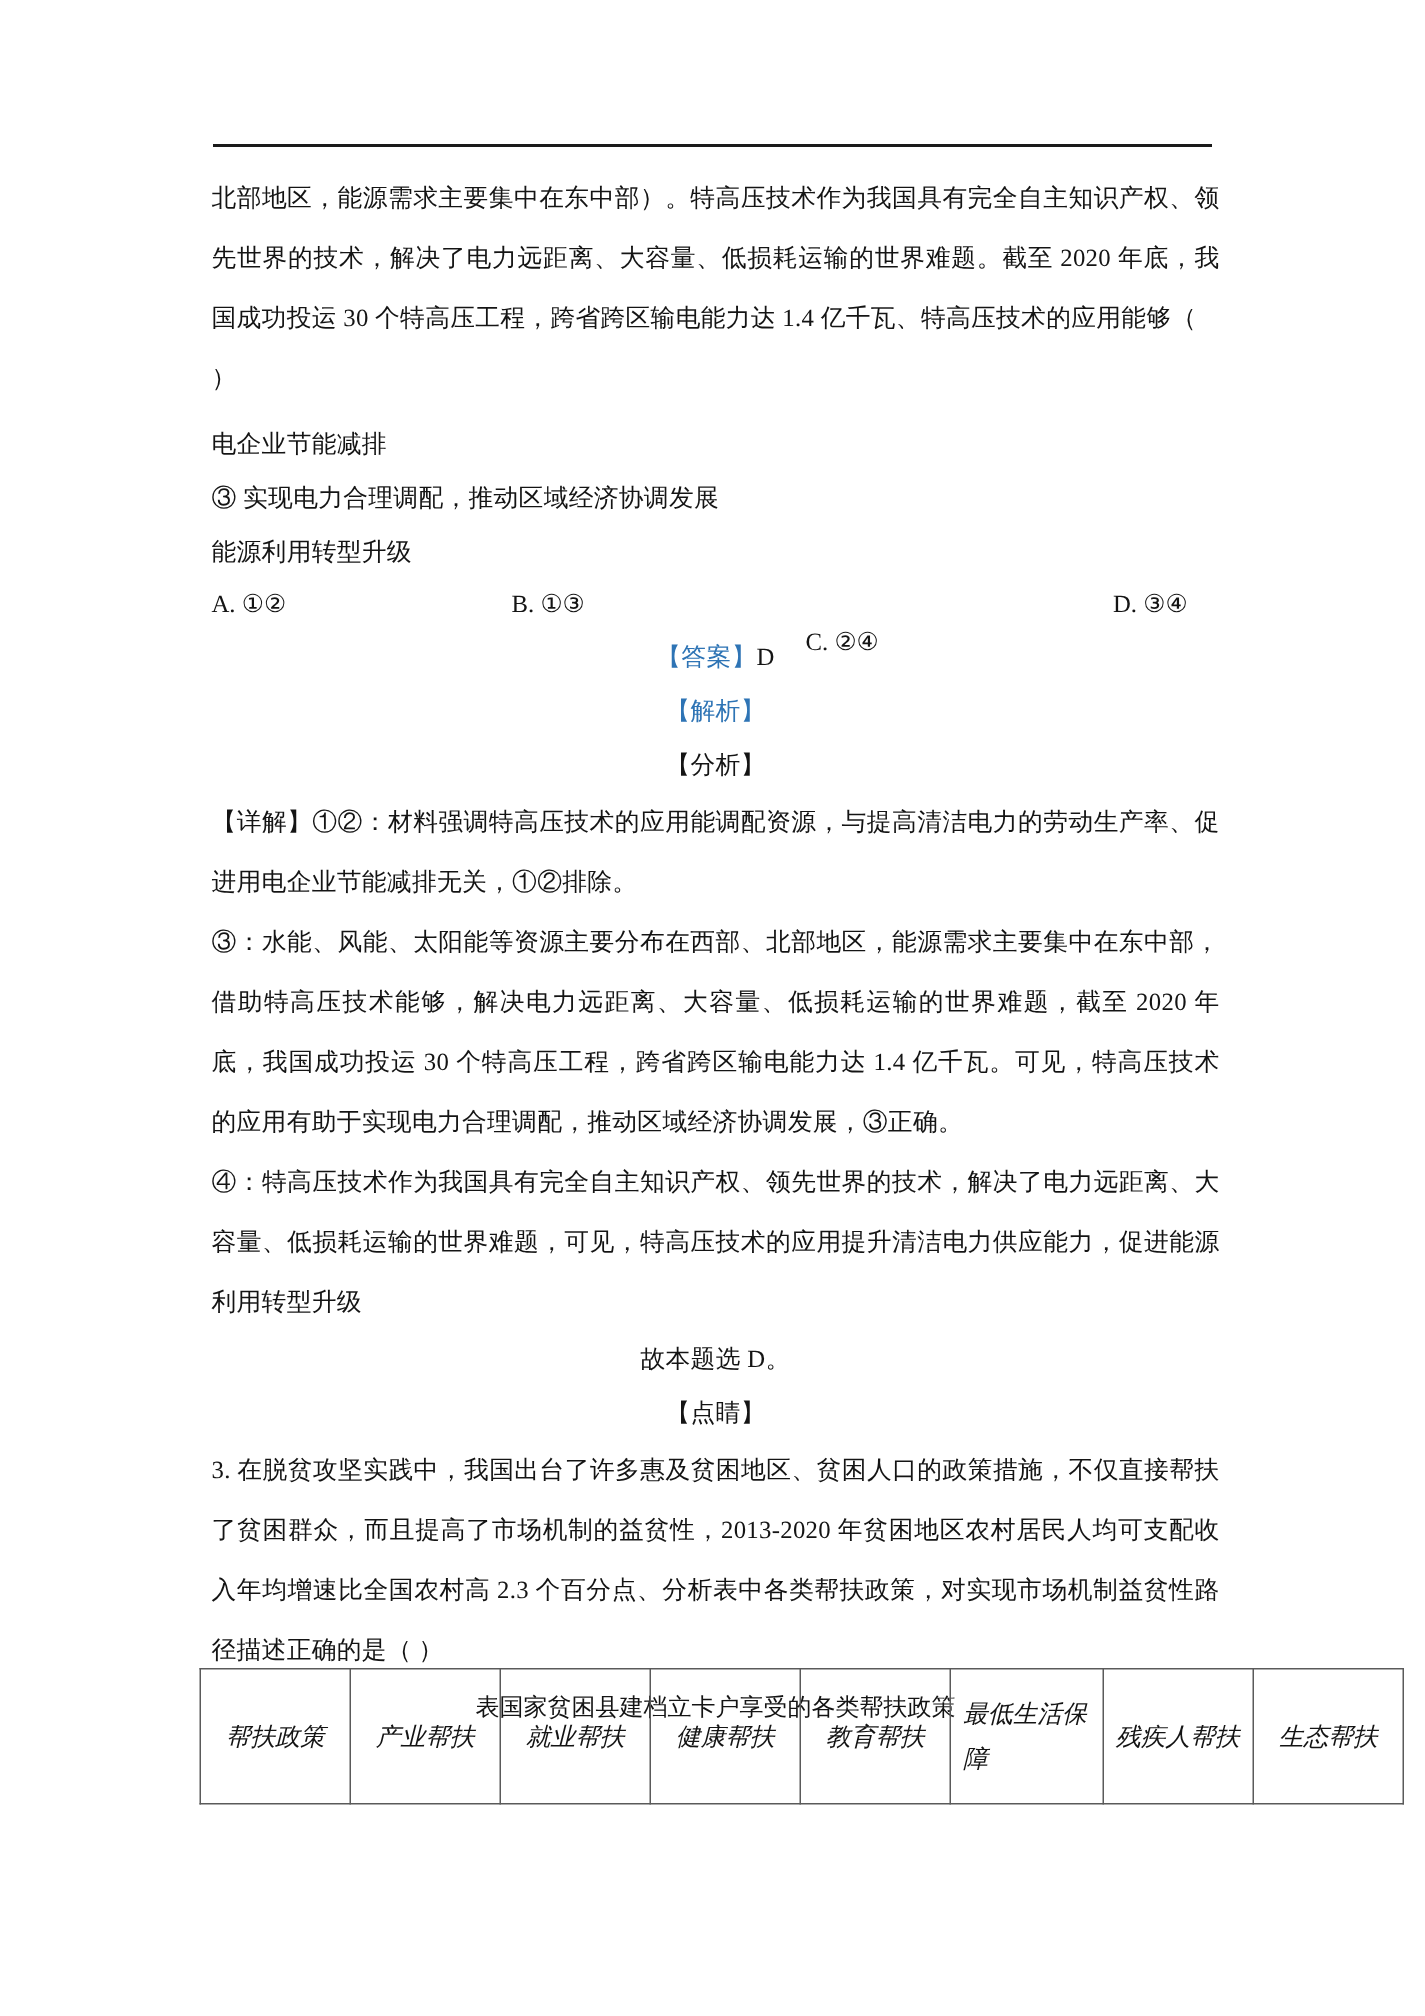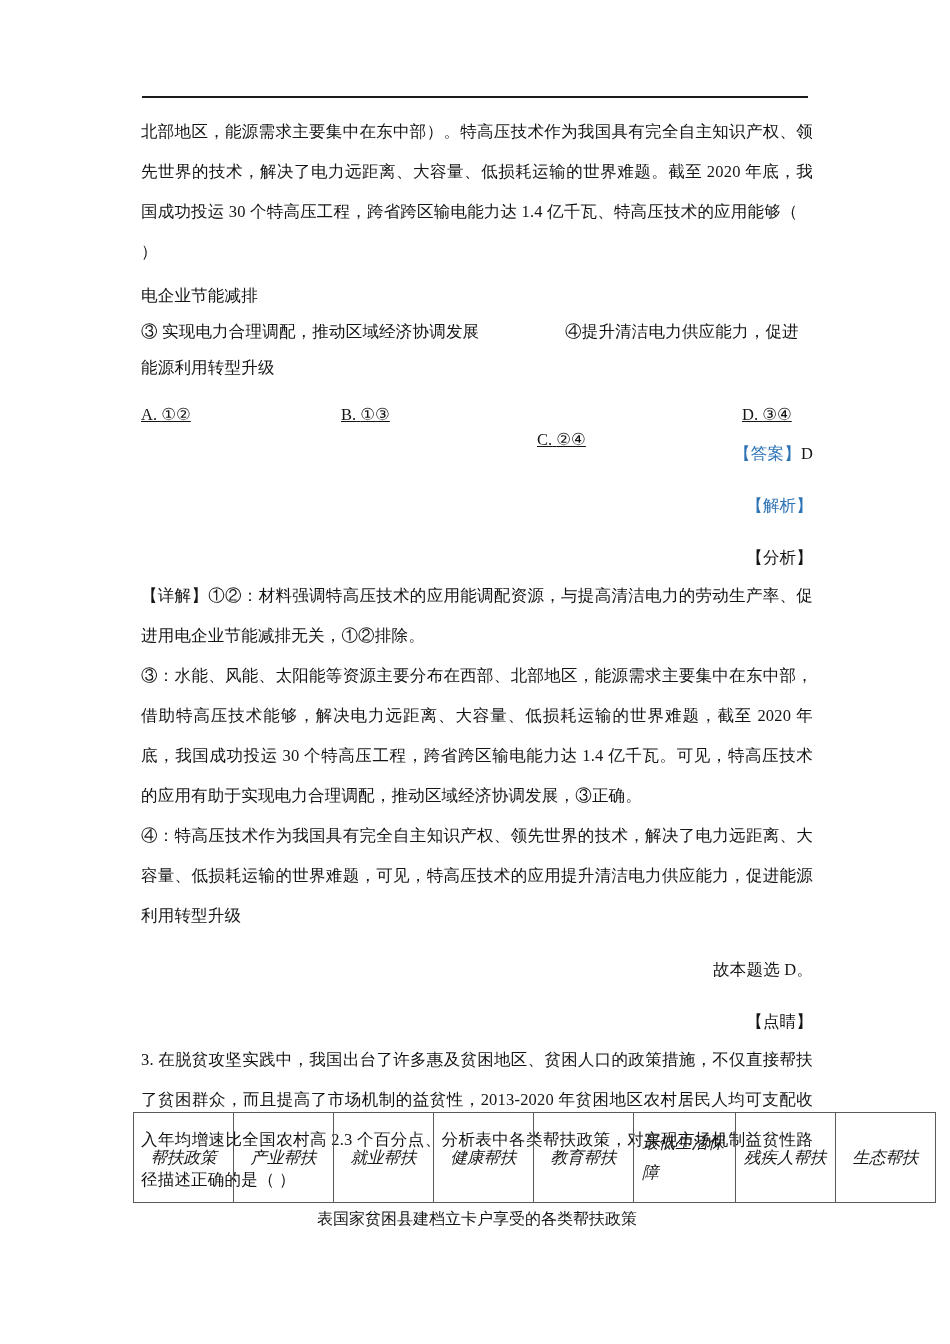--- a/index.html
+++ b/index.html
@@ -46,24 +46,23 @@
     font-size: 16.5px;
     line-height: 40px;
     text-align: justify;
     text-justify: inter-ideograph;
     letter-spacing: 0.2px;
     color: #141414;
   }
   .para-semi {
     font-size: 16.5px;
     line-height: 36px;
-    text-align: right;
+    text-align: center;
     letter-spacing: 0.2px;
     color: #141414;
-    margin-top: 16px;
   }
   .blue {
     color: #2e74b5;
   }
   .inline-black {
     color: #141414;
   }
   
   .opt-rows {
     margin-top: 6px;
@@ -84,23 +83,22 @@
   
   .choices {
     position: relative;
     height: 34px;
     font-size: 16.5px;
     line-height: 34px;
     color: #141414;
   }
   .choice {
     position: absolute;
-    top: 12px;
+    top: 0;
     white-space: nowrap;
-    text-decoration: underline;
   }
   .c-a { left: 0px; }
   .c-b { left: 200px; }
   .c-c { left: 396px; margin-top: 25px; }
   .c-d { left: 601px; }
   
   .table-caption {
     font-size: 16px;
     line-height: 26px;
     text-align: center;
@@ -156,21 +154,20 @@
 
     <p class="para">北部地区，能源需求主要集中在东中部）。特高压技术作为我国具有完全自主知识产权、领先世界的技术，解决了电力远距离、大容量、低损耗运输的世界难题。截至 2020 年底，我国成功投运 30 个特高压工程，跨省跨区输电能力达 1.4 亿千瓦、特高压技术的应用能够（</p>
     <p class="para">）</p>
 
     <div class="opt-rows">
       <div class="opt-line">
         <span>电企业节能减排</span>
       </div>
       <div class="opt-line">
         <span>③ 实现电力合理调配，推动区域经济协调发展</span>
-        <span class="opt-col-b">④提升清洁电力供应能力，促进</span>
       </div>
       <div class="opt-line">
         <span>能源利用转型升级</span>
       </div>
     </div>
 
     <div class="choices">
       <span class="choice c-a"><span>A.</span> <span>①②</span></span>
       <span class="choice c-b"><span>B.</span> <span>①③</span></span>
       <span class="choice c-c"><span>C.</span> <span>②④</span></span>

